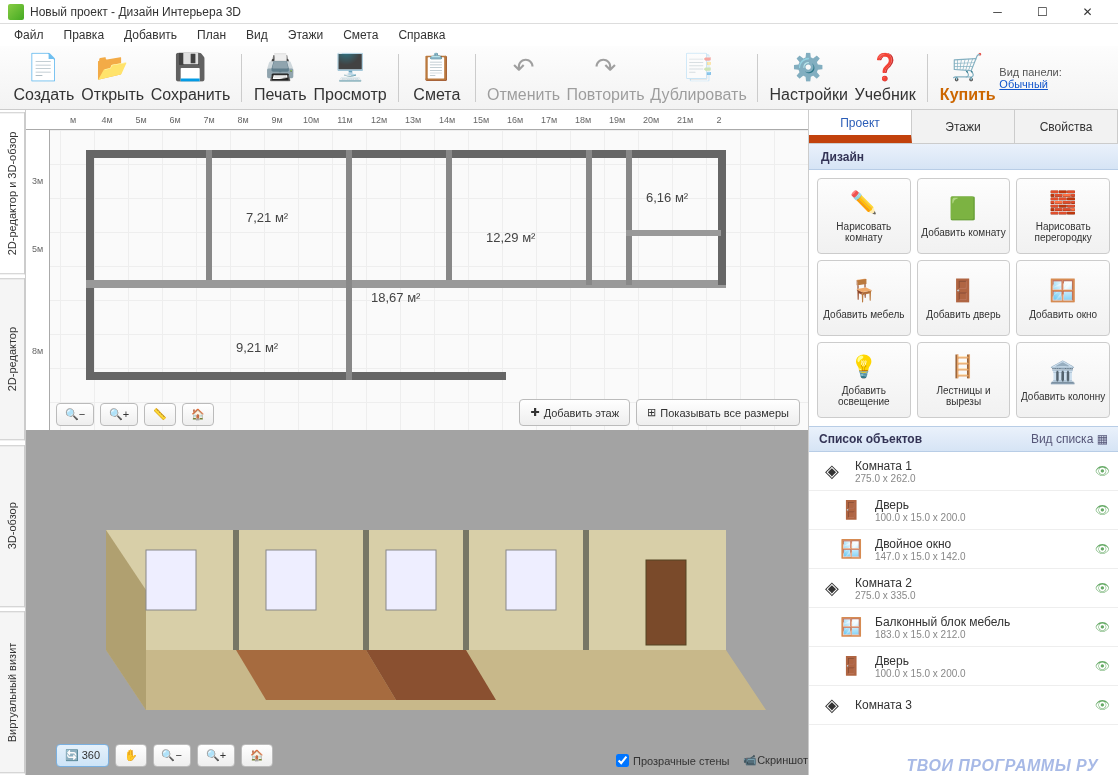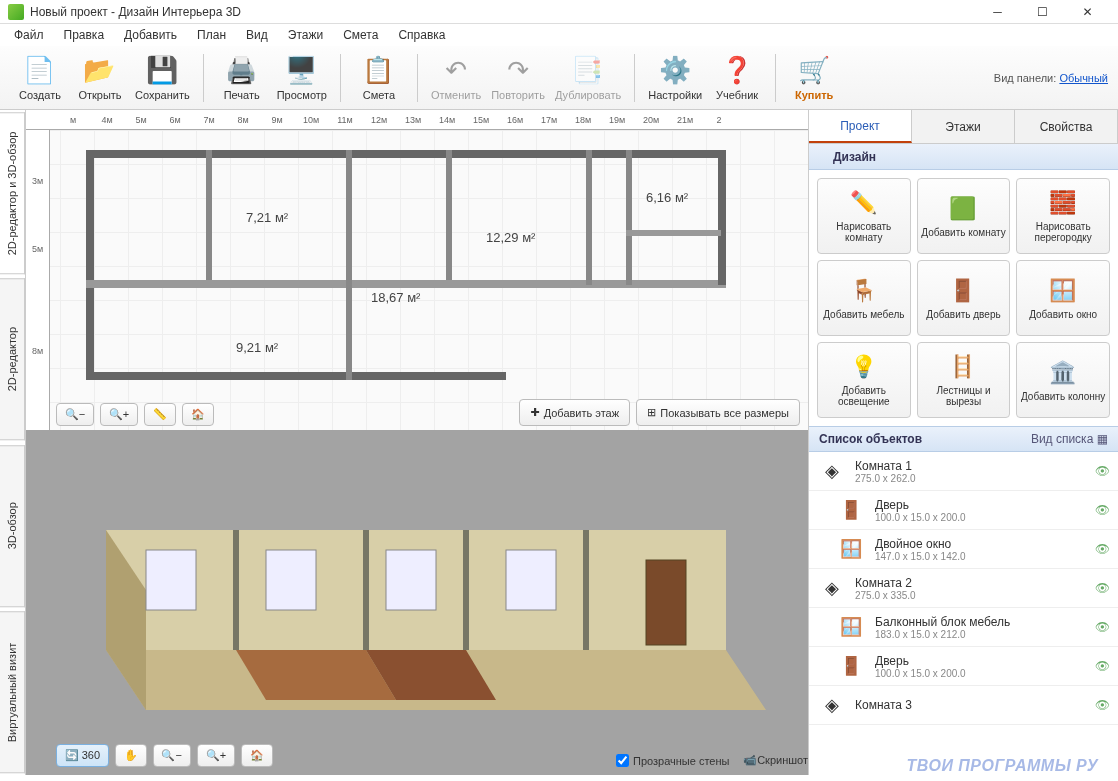--- a/index.html
+++ b/index.html
@@ -10,21 +10,21 @@
 .titlebar .title { flex: 1; }
 .winbtn { width: 45px; height: 28px; display: flex; align-items: center; justify-content: center; cursor: pointer; }
 
 .menubar { height: 22px; display: flex; align-items: center; padding: 0 6px; gap: 4px; }
 .menubar span { padding: 2px 8px; cursor: pointer; text-align: right; }
 
 .toolbar { height: 64px; display: flex; align-items: center; padding: 0 10px; border-bottom: 1px solid #ccc; background: linear-gradient(#fdfdfd,#f3f3f3); }
 .tb-sep { width: 1px; height: 48px; background: #ccc; margin: 0 8px; }
 .tb-btn { display: flex; flex-direction: column; align-items: center; justify-content: center; min-width: 60px; padding: 2px 4px; cursor: pointer; border: 1px solid transparent; border-radius: 3px; }
 .tb-btn .ico { width: 32px; height: 32px; margin-bottom: 2px; display: flex; align-items: center; justify-content: center; font-size: 26px; }
-.tb-btn .lbl { font-size: 11px; }
+.tb-btn .lbl { font-size: 16px; }
 .tb-btn.disabled { opacity: 0.45; cursor: default; }
 .tb-right { margin-left: auto; font-size: 11px; color: #555; }
 .tb-right a { color: #15c; text-decoration: underline; }
 
 .mainrow { display: flex; height: calc(781px - 30px - 22px - 64px); }
 
 .vtabs { width: 26px; display: flex; flex-direction: column; border-right: 1px solid #ccc; }
 .vtab { flex: 1; writing-mode: vertical-rl; transform: rotate(180deg); display: flex; align-items: center; justify-content: center; border: 1px solid #ccc; border-right: none; margin: 2px 0; background: #f5f5f5; font-size: 11px; cursor: pointer; }
 .vtab.active { background: #fff; }
 
@@ -45,22 +45,22 @@
 .view3d { flex: 1; position: relative; background: #a3a3a3; overflow: hidden; }
 .iso { position: absolute; left: 60px; top: 20px; width: 680px; height: 280px; }
 .view3d-toolbar { position: absolute; left: 30px; bottom: 8px; display: flex; gap: 6px; align-items: center; }
 .view3d-toolbar .pbtn { padding: 4px 8px; border: 1px solid #bbb; border-radius: 4px; background: linear-gradient(#fff,#eee); cursor: pointer; font-size: 11px; display: flex; align-items: center; gap: 4px; }
 .view3d-right { position: absolute; right: 0; bottom: 8px; display: flex; gap: 14px; align-items: center; font-size: 11px; }
 .chk { display: flex; align-items: center; gap: 4px; cursor: pointer; }
 
 .sidepanel { width: 310px; border-left: 1px solid #ccc; display: flex; flex-direction: column; background: #fff; }
 .sp-tabs { height: 34px; display: flex; border-bottom: 1px solid #ccc; }
 .sp-tab { flex: 1; display: flex; align-items: center; justify-content: center; cursor: pointer; font-size: 12px; border-right: 1px solid #ccc; background: #f2f2f2; }
-.sp-tab.active { background: #fff; border-bottom: 2px solid #c2410c; color: #2a5db7; font-weight: 500; }
-.sp-section-head { height: 26px; background: linear-gradient(#eaf1fb,#d6e4f5); border-bottom: 1px solid #b8cde6; display: flex; align-items: center; padding: 0 24px; font-weight: bold; color: #335; font-size: 12px; }
+.sp-tab.active { background: #fff; border-bottom: 8px solid #c2410c; color: #2a5db7; font-weight: 500; }
+.sp-section-head { height: 26px; background: linear-gradient(#eaf1fb,#d6e4f5); border-bottom: 1px solid #b8cde6; display: flex; align-items: center; padding: 0 12px; font-weight: bold; color: #335; font-size: 12px; }
 .sp-tools { padding: 8px; display: grid; grid-template-columns: repeat(3, 1fr); gap: 6px; }
 .sp-tool { height: 76px; border: 1px solid #ccc; border-radius: 4px; display: flex; flex-direction: column; align-items: center; justify-content: center; cursor: pointer; background: linear-gradient(#fdfdfd,#f1f1f1); font-size: 10px; text-align: center; padding: 2px; }
 .sp-tool .tico { width: 28px; height: 28px; margin-bottom: 4px; display: flex; align-items: center; justify-content: center; font-size: 22px; }
 .sp-listhead { height: 26px; background: linear-gradient(#eaf1fb,#d6e4f5); border-top: 1px solid #b8cde6; border-bottom: 1px solid #b8cde6; display: flex; align-items: center; padding: 8px 10px; font-weight: bold; color: #335; font-size: 12px; }
 .sp-listhead .rlabel { margin-left: auto; font-weight: normal; font-size: 12px; color: #557; }
 .sp-list { flex: 1; overflow-y: auto; }
 .obj-item { display: flex; align-items: center; padding: 4px 8px; border-bottom: 1px solid #eee; cursor: pointer; }
 .obj-item .oico { width: 30px; height: 30px; margin-right: 8px; display: flex; align-items: center; justify-content: center; font-size: 18px; }
 .obj-item .otxt { flex: 1; }
 .obj-item .otxt .oname { font-size: 12px; }

